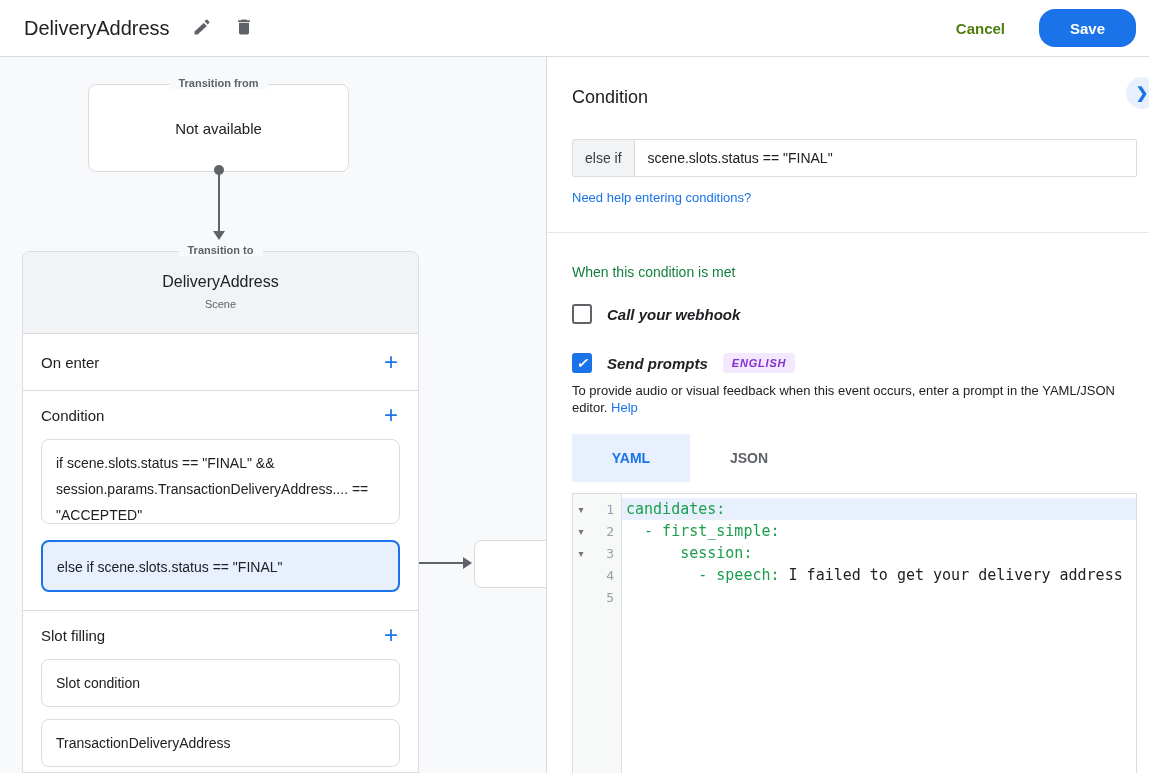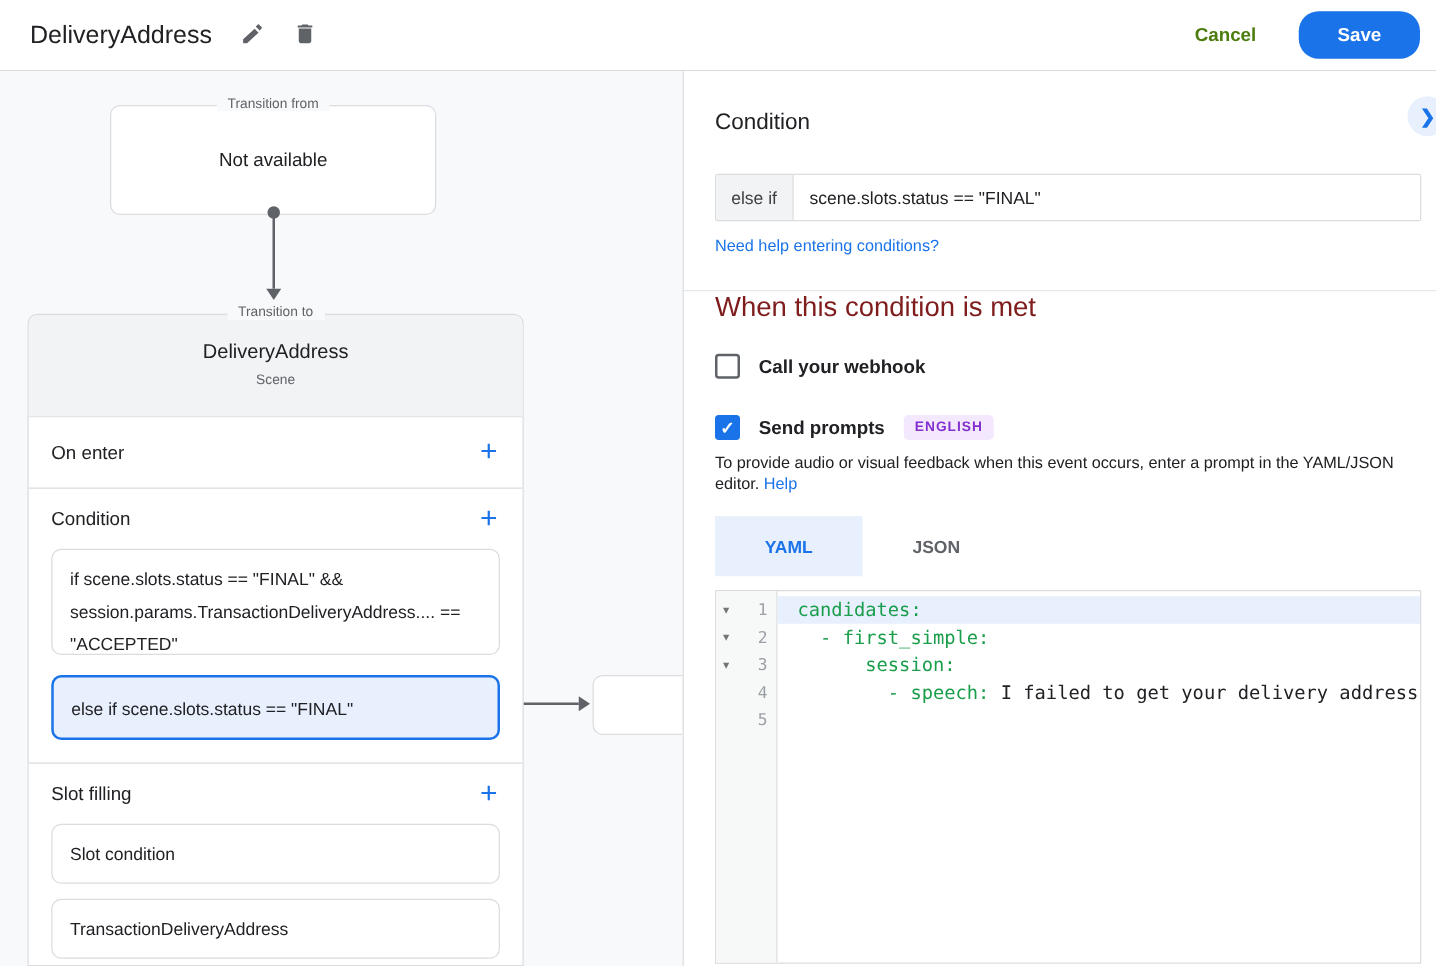--- a/index.html
+++ b/index.html
@@ -21,21 +21,21 @@
     cursor:pointer; }
 
   
   .content { display:flex; height:716px; }
   .diagram { position:relative; width:546px; background:#f8f9fa; overflow:hidden; flex:none; }
   .panel { position:relative; flex:1; background:#fff; border-left:1px solid #dadce0;
     padding:30px 12px 0 25px; overflow:hidden; }
 
   
   .legend { position:absolute; top:-8px; left:50%; transform:translateX(-50%);
-    background:#f8f9fa; padding:0 9px; font-size:11px; color:#5f6368; white-space:nowrap; }
+    background:#f8f9fa; padding:0 9px; font-size:11px; color:#5f6368; white-space:nowrap;font-weight:bold; }
   .from-box { position:absolute; left:88px; top:27px; width:261px; height:88px;
     background:#fff; border:1px solid #dadce0; border-radius:8px;
     display:flex; align-items:center; justify-content:center; }
   .from-box .inner { font-size:15px; color:#202124; }
   .arrows { position:absolute; left:0; top:0; pointer-events:none; }
   .to-card { position:absolute; left:22px; top:194px; width:397px; height:522px;
     background:#fff; border:1px solid #dadce0; border-radius:8px 8px 0 0; }
   .to-card .card-header { height:82px; background:#f1f3f4; border-bottom:1px solid #dadce0;
     border-radius:8px 8px 0 0; text-align:center; padding-top:21px; }
   .card-header .scene-name { font-size:16px; color:#202124; }
@@ -67,22 +67,22 @@
   .panel h1 { font-size:18px; font-weight:normal; color:#202124; }
   .cond-row { margin-top:31px; display:flex; height:38px; border:1px solid #dadce0;
     border-radius:2px; align-items:stretch; }
   .cond-prefix { background:#f1f3f4; border-right:1px solid #dadce0; padding:0 12px;
     font-size:14px; color:#3c4043; display:flex; align-items:center; flex:none; }
   .cond-input { flex:1; border:none; outline:none; font-size:14px; color:#202124;
     padding:0 13px; font-family:inherit; background:#fff; }
   .link { color:#1a73e8; text-decoration:none; font-size:13px; cursor:pointer; }
   .help-line { margin-top:11px; }
   .divider { height:1px; background:#e6e8ea; margin:26px -12px 0 -25px; }
-  .panel h2 { font-size:22px; font-weight:normal; color:#7f1d1d; }
-  .cb-row { display:flex; align-items:center; margin-top:24px; }
+  .panel h2 { font-size:14px; font-weight:normal; color:#15803d; margin-top:31px; }
+  .cb-row { display:flex; align-items:center; margin-top:24px;font-style:italic; }
   .cb-row.second { margin-top:29px; }
   .checkbox { width:20px; height:20px; border:2px solid #5f6368; border-radius:3px;
     background:#fff; cursor:pointer; flex:none; }
   .checkbox.checked { background:#1a73e8; border-color:#1a73e8; color:#fff;
     display:flex; align-items:center; justify-content:center; font-size:14px; font-weight:bold; }
   .cb-label { font-size:15px; font-weight:bold; color:#202124; margin-left:15px; }
   .lang-badge { margin-left:15px; background:#f3e8fd; color:#8430ce; font-size:11px;
     font-weight:bold; letter-spacing:0.8px; padding:4px 9px; border-radius:4px; }
   .note { margin-top:9px; font-size:13px; color:#202124; line-height:17px; max-width:567px; }
   .tabs { display:flex; margin-top:18px; }
@@ -92,21 +92,21 @@
   .editor { margin-top:11px; height:299px; border:1px solid #dadce0; display:flex;
     margin-right:0; background:#fff; }
   .gutter { width:49px; flex:none; background:#f7f8f8; border-right:1px solid #e0e0e0;
     padding-top:4px; }
   .gut-row { height:22px; display:flex; align-items:center; }
   .fold { width:16px; text-align:center; font-size:10px; color:#757575; cursor:pointer; }
   .lnum { flex:1; text-align:right; padding-right:7px; font-size:13px; color:#9aa0a6;
     font-family:"DejaVu Sans Mono", monospace; }
   .code { flex:1; padding-top:4px; font-family:"DejaVu Sans Mono", monospace;
     font-size:15px; cursor:text; }
-  .code-line { height:22px; line-height:22px; white-space:pre; padding-left:16px; }
+  .code-line { height:22px; line-height:22px; white-space:pre; padding-left:4px; }
   .code-line.active { background:#e8f0fe; }
   .code-line .key { color:#1a9e4b; }
   .code-line .plain { color:#202124; }
 </style>
 </head>
 <body>
 
 <div class="topbar">
   <span class="title">DeliveryAddress</span>
   <button class="icon-btn">

